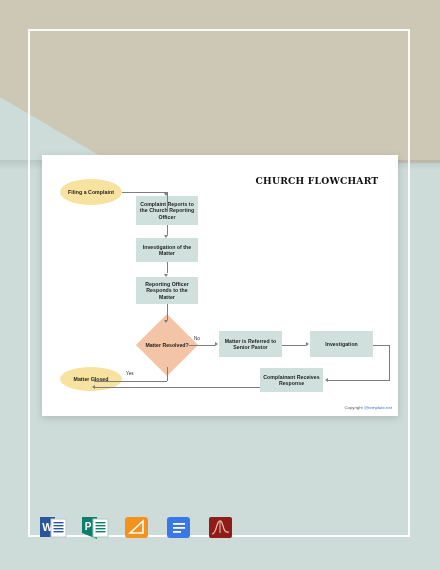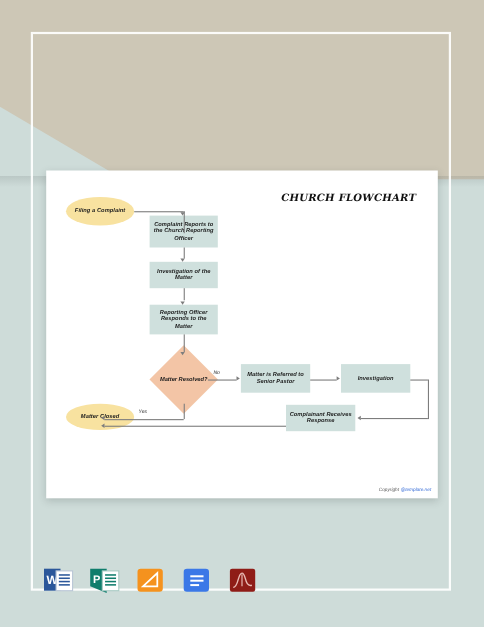--- a/index.html
+++ b/index.html
@@ -16,22 +16,22 @@
     background:#cedcd9;
     clip-path:polygon(0 97px, 112px 163px, 440px 163px, 440px 570px, 0 570px);
   }
   .bg-shadow{position:absolute;left:0;top:160px;width:440px;height:10px;
     background:linear-gradient(to bottom, rgba(90,100,100,.17), rgba(90,100,100,0));
   }
   .frame{position:absolute;left:28px;top:29px;width:382px;height:508px;
     border:2px solid #ffffff;box-sizing:border-box;opacity:.92;}
 
   
-  .card{position:absolute;left:42px;top:155px;width:356px;height:298px;
-    background:#ffffff;box-shadow:0 2px 7px rgba(60,70,70,.22);font-style:italic;}
+  .card{position:absolute;left:42px;top:155px;width:356px;height:261px;
+    background:#ffffff;box-shadow:0 2px 7px rgba(60,70,70,.22);}
 
   .title{position:absolute;left:200px;top:20px;width:150px;text-align:center;
     font-family:"DejaVu Serif", serif;font-weight:bold;font-size:9.2px;
     letter-spacing:.2px;color:#111111;white-space:nowrap;}
 
   
   .node{position:absolute;display:flex;align-items:center;justify-content:center;
     text-align:center;font-weight:bold;color:#1c1c1c;line-height:1.18;
     font-size:5.2px;letter-spacing:.05px;box-sizing:border-box;padding:1px 2px;}
   .ellipse{background:#f8e2a0;border-radius:50%;}

